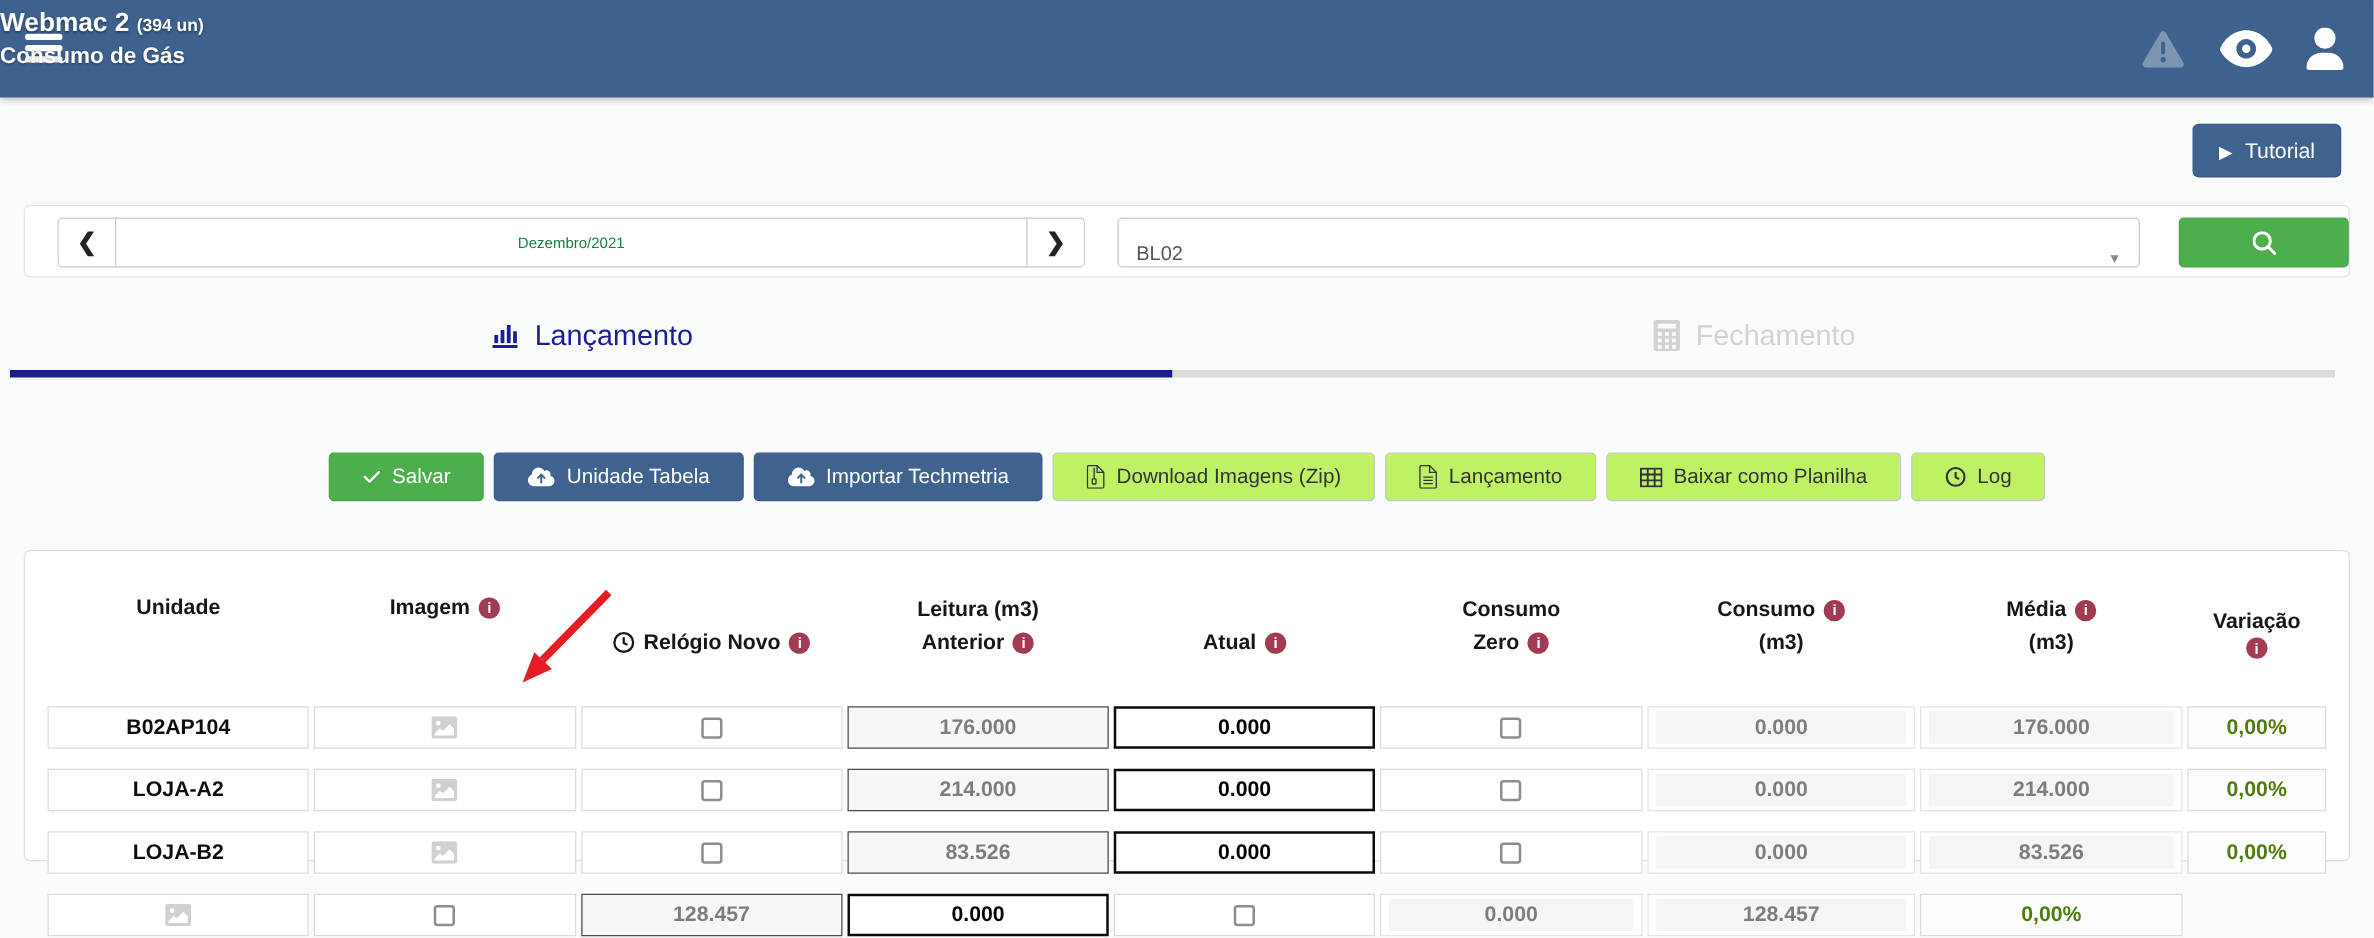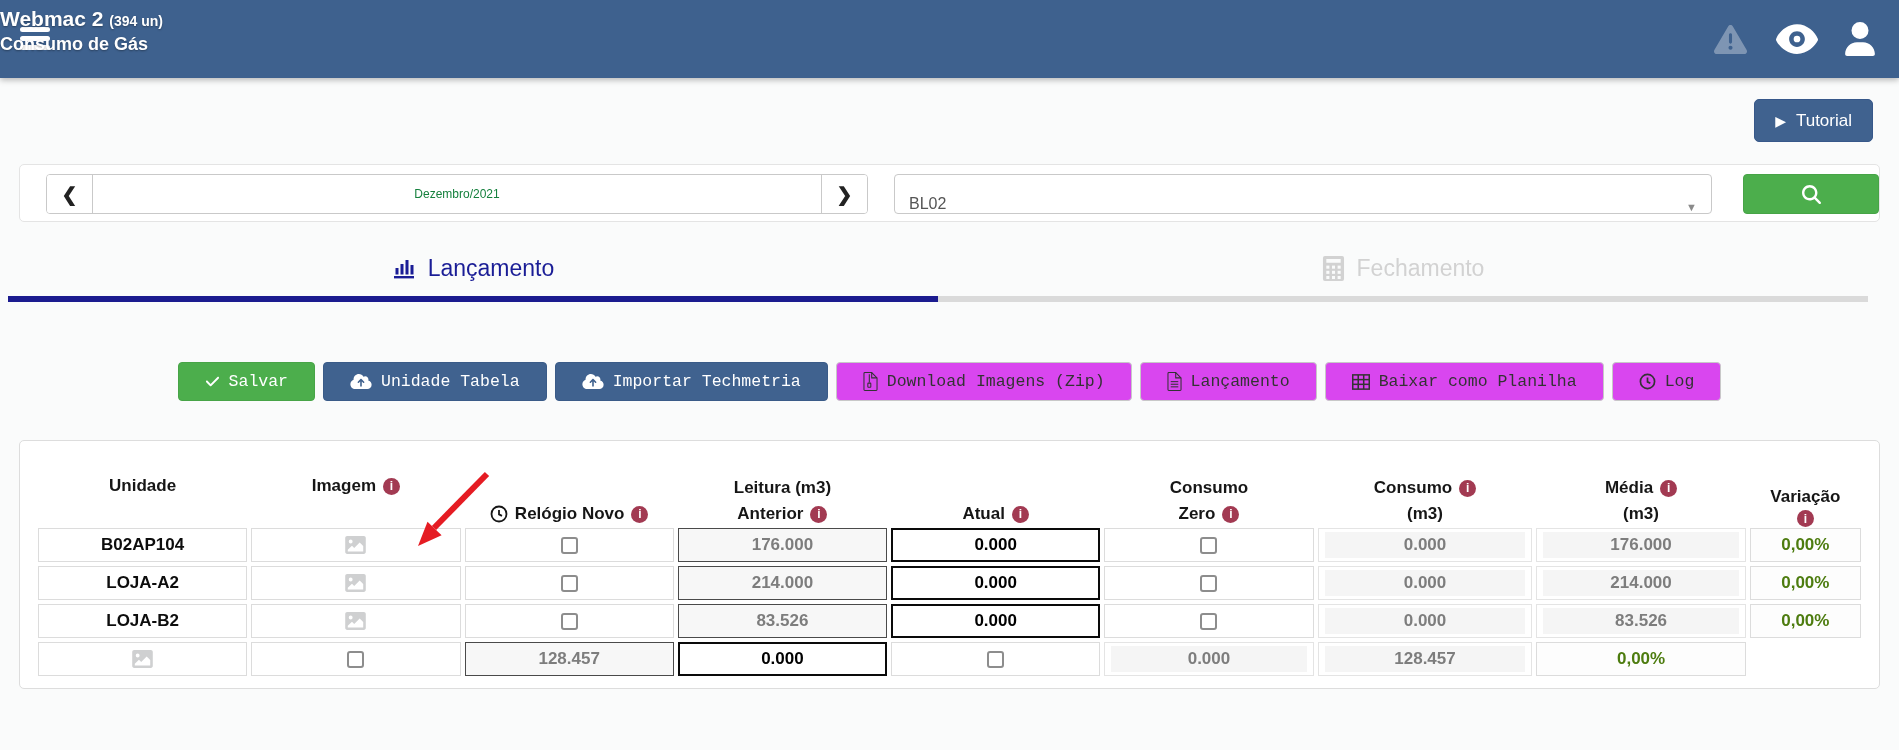--- a/index.html
+++ b/index.html
@@ -49,38 +49,38 @@
   
   .tabs{position:absolute;left:8px;top:240px;width:1860px;height:62px;display:flex;}
   .tab{flex:1;display:flex;align-items:center;justify-content:center;gap:12px;font-size:23px;
     cursor:pointer;border-bottom:6px solid transparent;}
   .tab.active{color:var(--tab-active);border-bottom-color:#1b1b8f;}
   .tab.inactive{color:var(--tab-inactive);border-bottom-color:#dadada;}
   .tab svg{display:block;}
   
   .actions{position:absolute;left:0;top:362px;width:100%;display:flex;justify-content:center;gap:8px;}
   .btn{height:39px;padding:0 26px;border-radius:4px;font-size:16.5px;display:flex;align-items:center;gap:9px;
-    cursor:pointer;font-family:Liberation Mono, monospace;white-space:nowrap;}
+    cursor:pointer;font-family:Liberation Sans, sans-serif;white-space:nowrap;}
   .btn-green{background:var(--green);border:1px solid #47a447;color:#fff;}
   .btn-navy{background:var(--navy-btn);border:1px solid #3a5b88;color:#fff;}
-  .btn-outline{background:#d946ef;border:1px solid #c8c8c8;color:#333;}
+  .btn-outline{background:#bef264;border:1px solid #c8c8c8;color:#333;}
   .btn svg{display:block;}
   
   .table-card{position:absolute;left:19px;top:440px;width:1861px;height:249px;background:#fff;
     border:1px solid #ddd;border-radius:5px;padding:14px 18px;}
   .tgrid{display:grid;grid-template-columns:repeat(6,1.88fr) 1.93fr 1.88fr 1fr;column-gap:4px;}
-  .thead{margin-bottom:1px;}
+  .thead{margin-bottom:26px;}
   .th{height:72px;display:flex;flex-direction:column;justify-content:flex-end;align-items:center;
     font-weight:bold;font-size:17px;color:#161616;line-height:26px;}
   .th.vcenter{justify-content:center;padding-bottom:10px;}
   .th .hline{display:flex;align-items:center;gap:7px;}
   .info-icon{display:inline-flex;width:17px;height:17px;border-radius:50%;background:var(--info);color:#fff;
     font-size:12px;font-weight:bold;align-items:center;justify-content:center;cursor:pointer;font-style:normal;}
   .rows{display:flex;flex-direction:column;gap:5px;}
-  .row{height:33px;}
+  .row{height:33px;margin-top:12px;}
   .cell{border:1px solid var(--cell-border);background:#fff;display:flex;align-items:center;justify-content:center;}
   .cell.unit{font-weight:bold;font-size:17px;color:#0d0d0d;}
   .cell.img{cursor:pointer;}
   .checkbox{width:17px;height:17px;border:2px solid #8d8d8d;border-radius:3px;background:#fff;cursor:pointer;}
   input.prev-input{width:100%;height:100%;border:1px solid #4a4a4a;background:#f7f7f7;color:var(--muted-text);
     font-weight:bold;font-size:17px;text-align:center;font-family:inherit;}
   input.cur-input{width:100%;height:100%;border:2px solid #0a0a0a;background:#fff;color:#000;
     font-weight:bold;font-size:17px;text-align:center;font-family:inherit;}
   .cell .gray-box{width:100%;height:100%;margin:3px;background:#f5f5f5;display:flex;align-items:center;
     justify-content:center;font-weight:bold;font-size:17px;color:var(--muted-text);}

